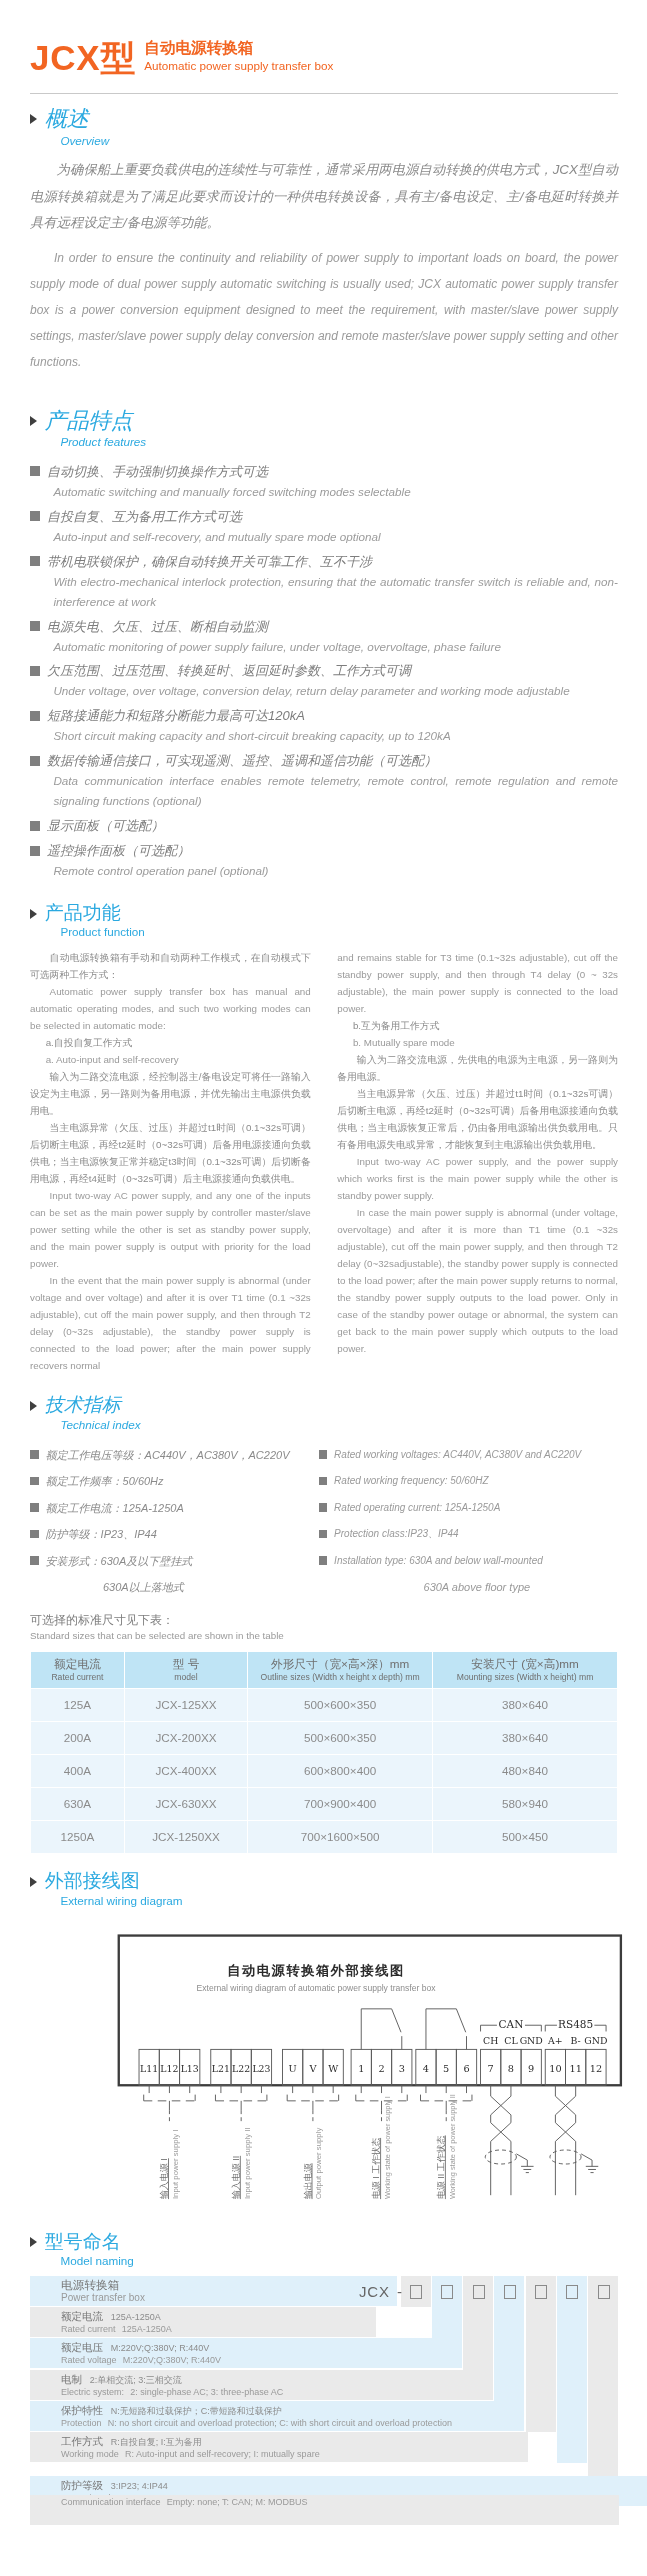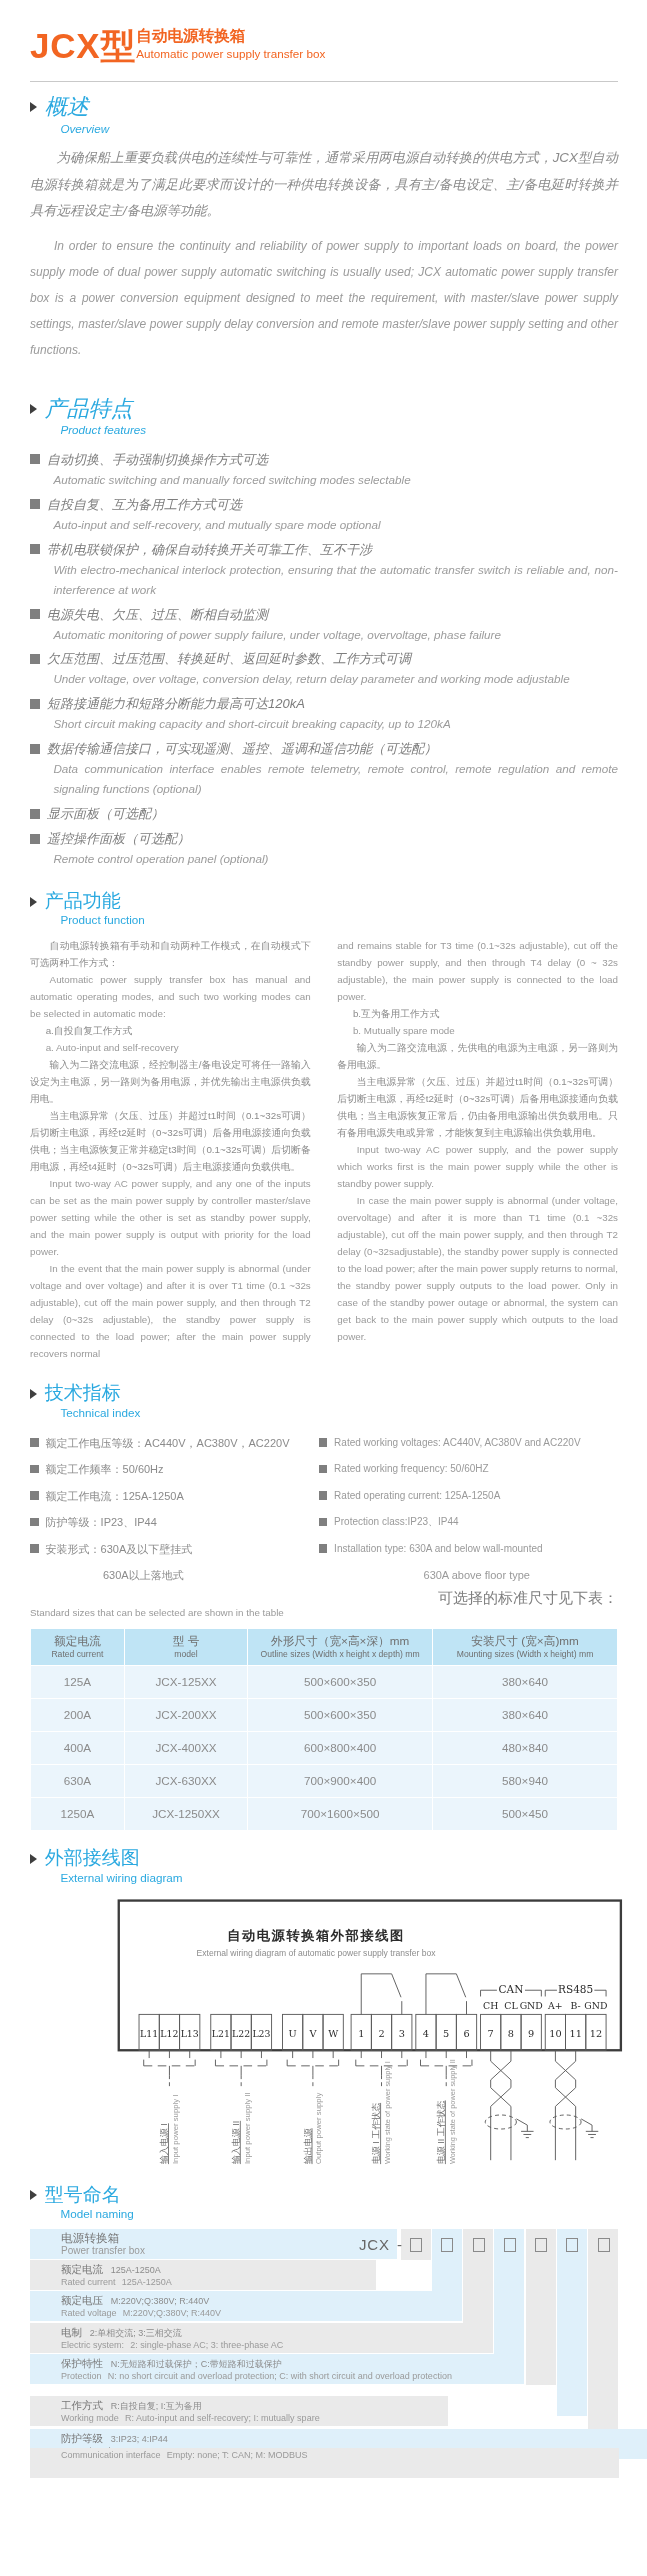--- a/index.html
+++ b/index.html
@@ -1,23 +1,23 @@
 <!DOCTYPE html>
 <html style="font-size:12.5px"><head>
 <meta charset="utf-8">
 <style>
   html,body{margin:0;padding:0;background:#fff;}
   body{width:648px;height:2576px;overflow:hidden;font-family:"Liberation Sans","DejaVu Sans",sans-serif;}
   .page{position:relative;width:648px;height:2576px;background:#fff;}
-  .content{padding:4px 30px;}
+  .content{padding:16px 30px;}
 
   
   .brand{display:flex;align-items:flex-start;padding:19px 0 0 0;color:#F26522;}
   .brand-model{font-size:35px;font-weight:bold;letter-spacing:0.8px;line-height:45px;}
-  .brand-titles{margin-left:0;margin-top:3.1px;}
+  .brand-titles{margin-left:8px;margin-top:3.1px;}
   .brand-cn{font-size:15.6px;font-weight:bold;line-height:20px;}
   .brand-en{font-size:11.7px;line-height:15.6px;}
   .divider{border-top:0.8px solid #c9c9c9;margin-top:12.5px;}
 
   
   .sec-head{display:flex;align-items:flex-start;}
   .tri{width:0;height:0;border-left:7.8px solid #3f3f3f;border-top:5.5px solid transparent;border-bottom:5.5px solid transparent;margin:7.8px 7.8px 0 0;}
   .sec-cn{color:#2BA9E0;font-size:22px;line-height:26.5px;font-weight:500;}
   .sec-cn.small{font-size:19px;line-height:23.4px;}
   .sec-en{color:#2BA9E0;font-size:11.7px;line-height:15.6px;margin-left:15.6px;}
@@ -46,21 +46,21 @@
   .tech-cols{display:flex;margin-top:9.4px;}
   .tech-col{width:289px;}
   .tech-col.right{width:300px;}
   .ti{display:flex;align-items:flex-start;font-size:11px;line-height:26.5px;color:#8b8b8b;}
   .ti .sq{width:8.6px;height:8.6px;margin-top:8.6px;}
   .ti-sub{font-size:11px;line-height:26.5px;color:#8b8b8b;padding-left:73px;}
   .ti-en{font-size:10px;line-height:26.5px;color:#9a9a9a;}
   .ti-sub-en{font-size:11px;line-height:26.5px;color:#9a9a9a;padding-left:105px;}
 
   
-  .size-intro-cn{font-size:15px;color:#7e7e7e;line-height:17px;text-align:right;}
+  .size-intro-cn{margin-top:11px;font-size:12px;color:#7e7e7e;line-height:17px;}
   .size-intro-en{font-size:9.8px;color:#9a9a9a;line-height:14px;}
   table.sizes{border-collapse:collapse;margin-top:7.8px;width:100%;}
   table.sizes th{background:#BFE4F5;color:#6f6f6f;font-weight:normal;padding:4.7px 1.6px;}
   table.sizes th .h-cn{font-size:11.7px;line-height:15.6px;}
   table.sizes th .h-en{font-size:8.6px;line-height:11px;}
   table.sizes td{background:#EBF5FC;color:#8b8b8b;font-size:11.7px;text-align:center;height:30px;}
   table.sizes th,table.sizes td{border:1.6px solid #fff;}
 
   
   .wiring-svg{display:block;margin:9.4px 0 0 117px;}
@@ -206,21 +206,21 @@
           <div class="p-cn p-item">b.互为备用工作方式</div>
           <div class="p-en p-item">b. Mutually spare mode</div>
           <div class="p-cn">输入为二路交流电源，先供电的电源为主电源，另一路则为备用电源。</div>
           <div class="p-cn">当主电源异常（欠压、过压）并超过t1时间（0.1~32s可调）后切断主电源，再经t2延时（0~32s可调）后备用电源接通向负载供电；当主电源恢复正常后，仍由备用电源输出供负载用电。只有备用电源失电或异常，才能恢复到主电源输出供负载用电。</div>
           <div class="p-en">Input two-way AC power supply, and the power supply which works first is the main power supply while the other is standby power supply.</div>
           <div class="p-en">In case the main power supply is abnormal (under voltage, overvoltage) and after it is more than T1 time (0.1 ~32s adjustable), cut off the main power supply, and then through T2 delay (0~32sadjustable), the standby power supply is connected to the load power; after the main power supply returns to normal, the standby power supply outputs to the load power. Only in case of the standby power outage or abnormal, the system can get back to the main power supply which outputs to the load power.</div>
         </div>
       </div>
     </div>
 
-    <div style="margin-top:19px;">
+    <div style="margin-top:19px;font-style:italic;">
       <div class="sec-head">
         <span class="tri"></span>
         <div>
           <div class="sec-cn small">技术指标</div>
           <div class="sec-en">Technical index</div>
         </div>
       </div>
       <div class="tech-cols">
         <div class="tech-col">
           <div class="ti">
@@ -485,21 +485,21 @@
           <div class="l2"><span>Rated voltage</span><span class="desc">M:220V;Q:380V; R:440V</span></div>
         </div>
         <div class="nrow bg-gray" style="top:94px;width:463px;">
           <div class="l1"><span>电制</span><span class="desc">2:单相交流; 3:三相交流</span></div>
           <div class="l2"><span>Electric system:</span><span class="desc">2: single-phase AC; 3: three-phase AC</span></div>
         </div>
         <div class="nrow bg-blue" style="top:125px;width:494px;">
           <div class="l1"><span>保护特性</span><span class="desc">N:无短路和过载保护；C:带短路和过载保护</span></div>
           <div class="l2"><span>Protection</span><span class="desc">N: no short circuit and overload protection; C: with short circuit and overload protection</span></div>
         </div>
-        <div class="nrow bg-gray" style="top:167px;width:418px;">
+        <div class="nrow bg-gray" style="top:156px;width:498px;">
           <div class="l1"><span>工作方式</span><span class="desc">R:自投自复; I:互为备用</span></div>
           <div class="l2"><span>Working mode</span><span class="desc">R: Auto-input and self-recovery; I: mutually spare</span></div>
         </div>
         <div class="nrow bg-blue" style="top:200px;width:630px;">
           <div class="l1"><span>防护等级</span><span class="desc">3:IP23; 4:IP44</span></div>
           <div class="l2"><span>Protection class</span><span class="desc">3:IP23; 4:IP44</span></div>
         </div>
         <div class="nrow bg-gray" style="top:219px;width:589px;">
           <div class="l2"><span>Communication interface</span><span class="desc">Empty: none; T: CAN; M: MODBUS</span></div>
         </div>

